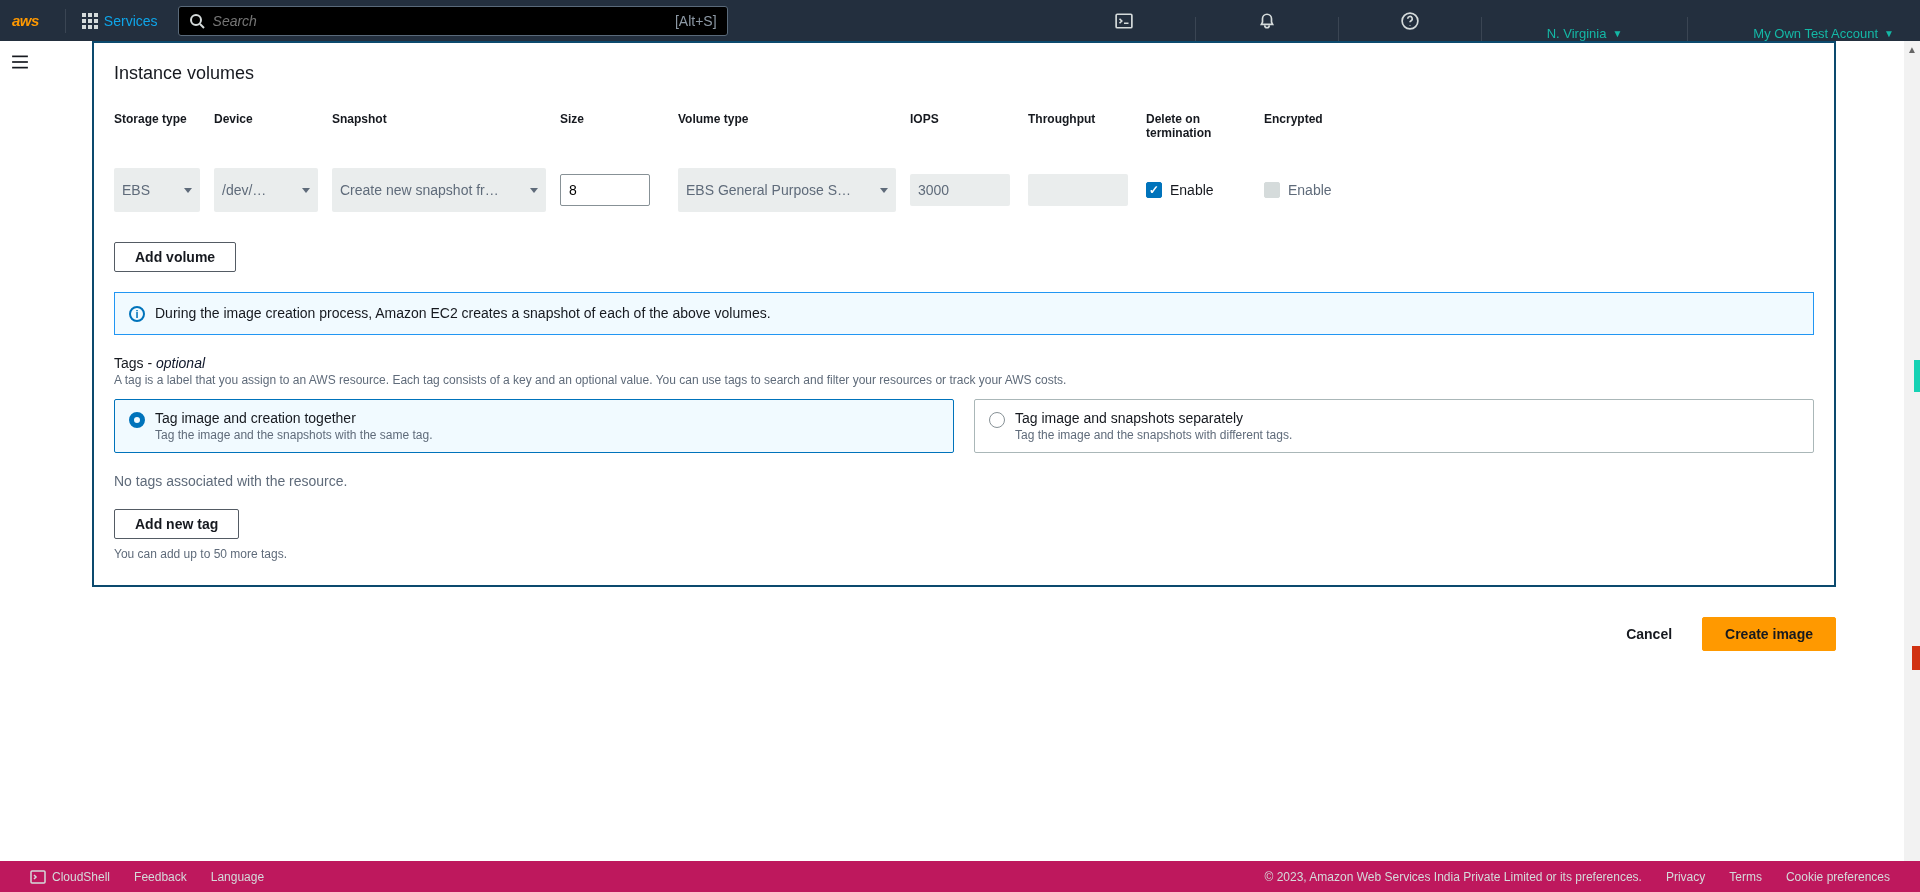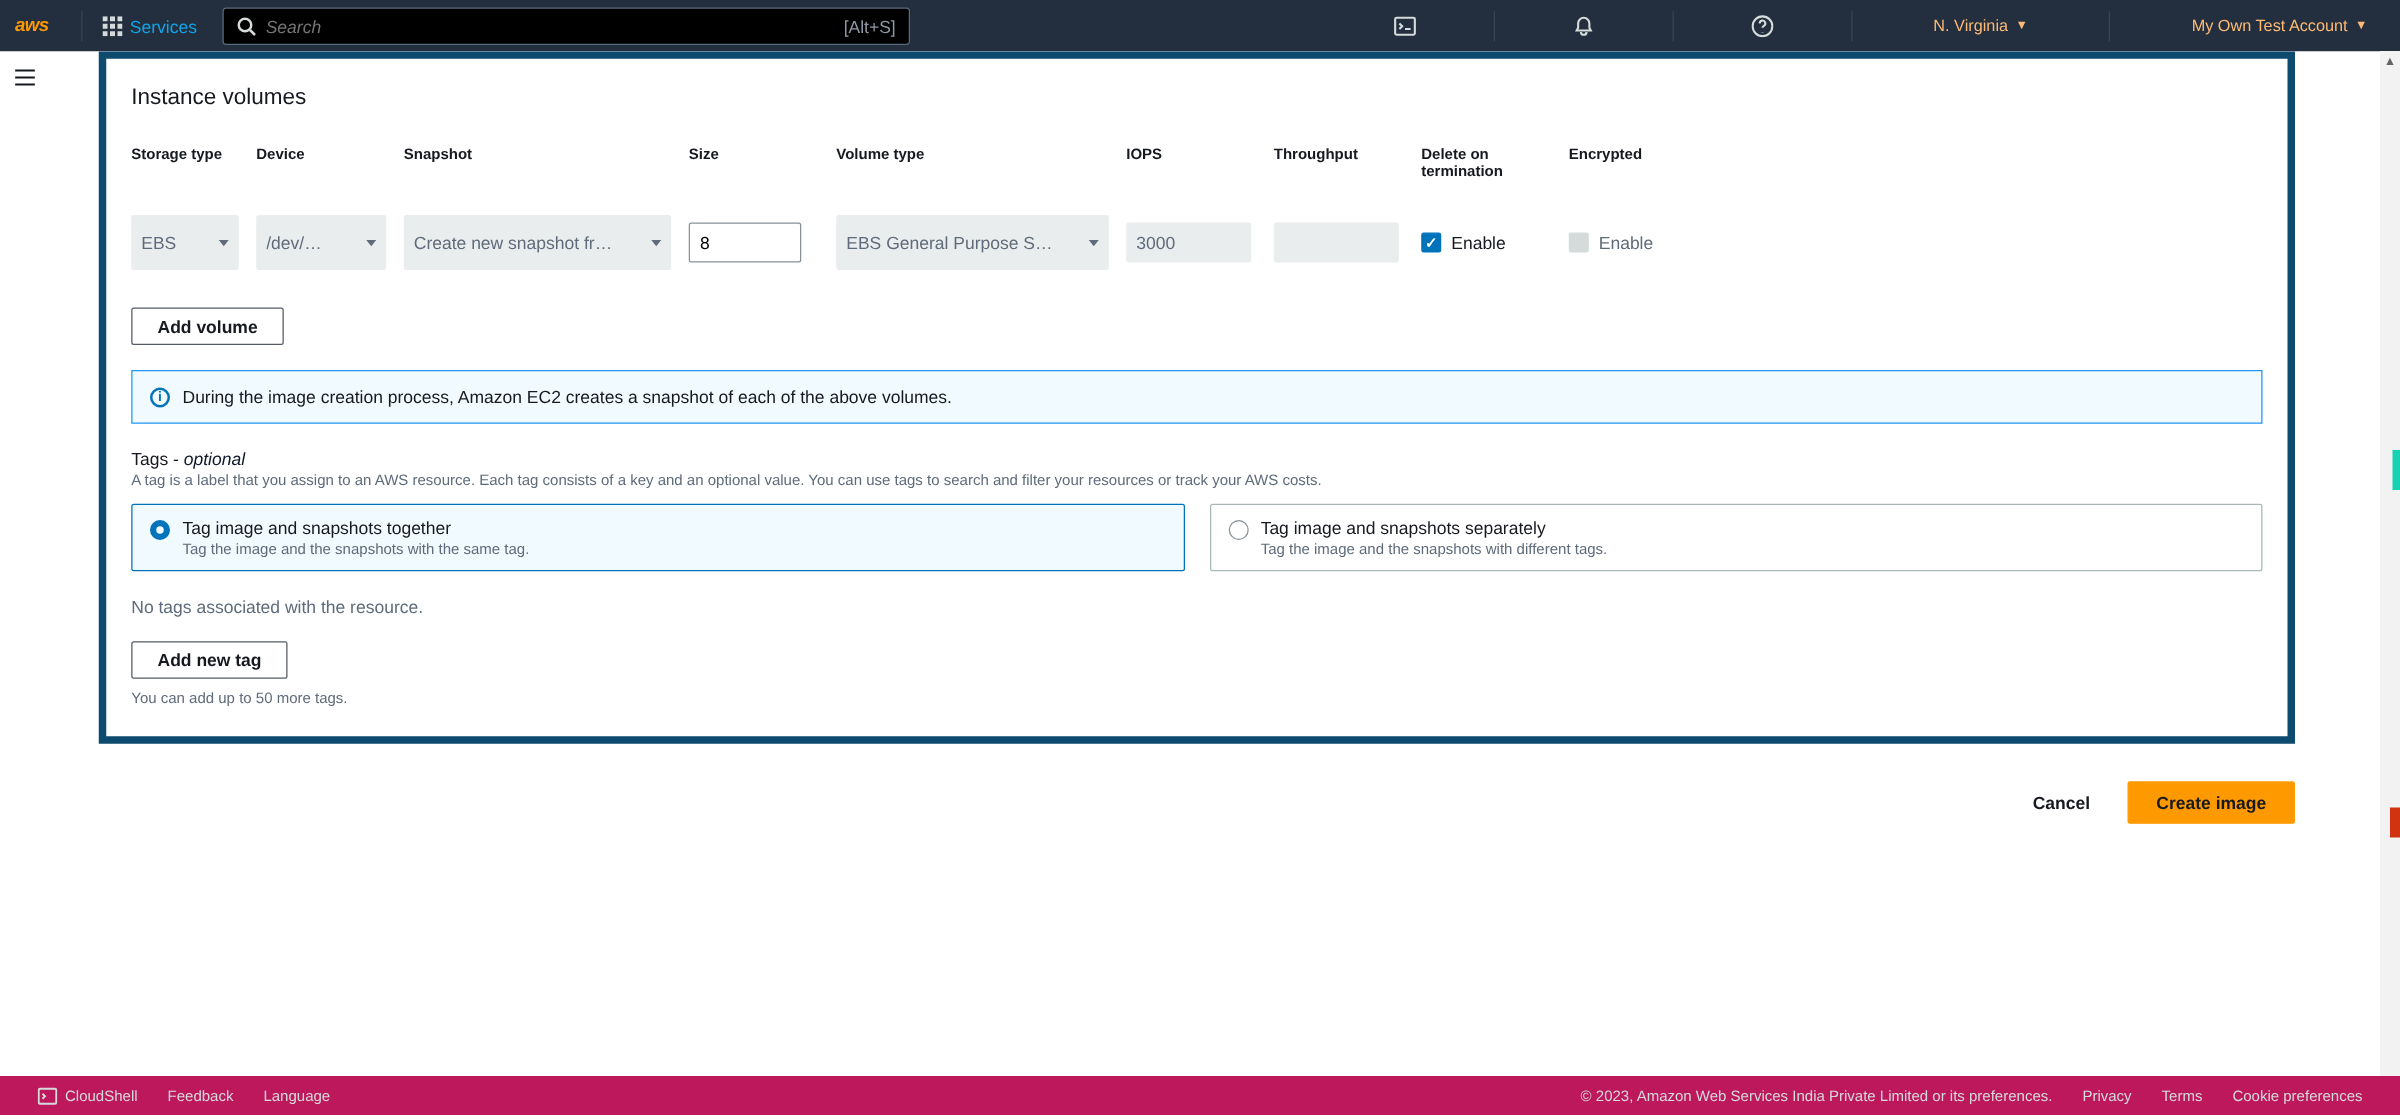--- a/index.html
+++ b/index.html
@@ -44,22 +44,22 @@
     .search-wrap input {
       flex: 1; background: transparent; border: 0; outline: 0;
       color: #d5dbdb; font-style: italic; font-size: 14px;
       margin-left: 8px;
     }
     .search-kbd {
       color: #8d99a5; font-size: 14px;
       margin-left: auto;
     }
     .topnav-right {
-      margin-left: auto; display: flex; align-items: center;
-      color: #fdba74; height: 100%; gap: 43px;
+      margin-left: auto; display: flex; align-items: flex-end;
+      color: #14b8a6; height: 100%; gap: 43px;
     }
     .topnav-icon {
       display: flex; align-items: center; justify-content: center;
       width: 40px; height: 100%; cursor: pointer;
     }
     .topnav-text {
       display: flex; align-items: center; gap: 6px;
       padding: 0 14px; cursor: pointer; font-size: 13px;
     }
     .caret { font-size: 10px; }
@@ -73,22 +73,22 @@
       background: #fff;
       display: flex; flex-direction: column; align-items: center;
       padding-top: 12px;
     }
     .hamburger { cursor: pointer; }
     .content-area {
       flex: 1; overflow: auto; position: relative;
       padding: 0 40px 0 0;
     }
     .card {
-      background: #fff; border: 6px solid #0c4a6e;
-      margin-left: 39px; margin-right: 44px;
+      background: #fff; border: 2px solid #0c4a6e;
+      margin-left: 52px; margin-right: 44px;
       padding: 20px 20px 24px;
     }
     .section-title {
       font-size: 18px; font-weight: 400; color: #16191f;
       margin-bottom: 28px;
     }
     .vol-table .thead {
       display: grid;
       grid-template-columns: 100px 118px 228px 118px 232px 118px 118px 118px 80px;
       gap: 0;
@@ -351,21 +351,21 @@
 
       <div class="tags-head">
         <span>Tags - </span><span class="opt">optional</span>
       </div>
       <div class="tags-desc">A tag is a label that you assign to an AWS resource. Each tag consists of a key and an optional value. You can use tags to search and filter your resources or track your AWS costs.</div>
 
       <div class="radio-row">
         <div class="radio-card selected">
           <div class="radio on"></div>
           <div class="radio-body">
-            <div class="t">Tag image and snapshots together</div>
+            <div class="t">Tag image and creation together</div>
             <div class="s">Tag the image and the snapshots with the same tag.</div>
           </div>
         </div>
         <div class="radio-card">
           <div class="radio"></div>
           <div class="radio-body">
             <div class="t">Tag image and snapshots separately</div>
             <div class="s">Tag the image and the snapshots with different tags.</div>
           </div>
         </div>

